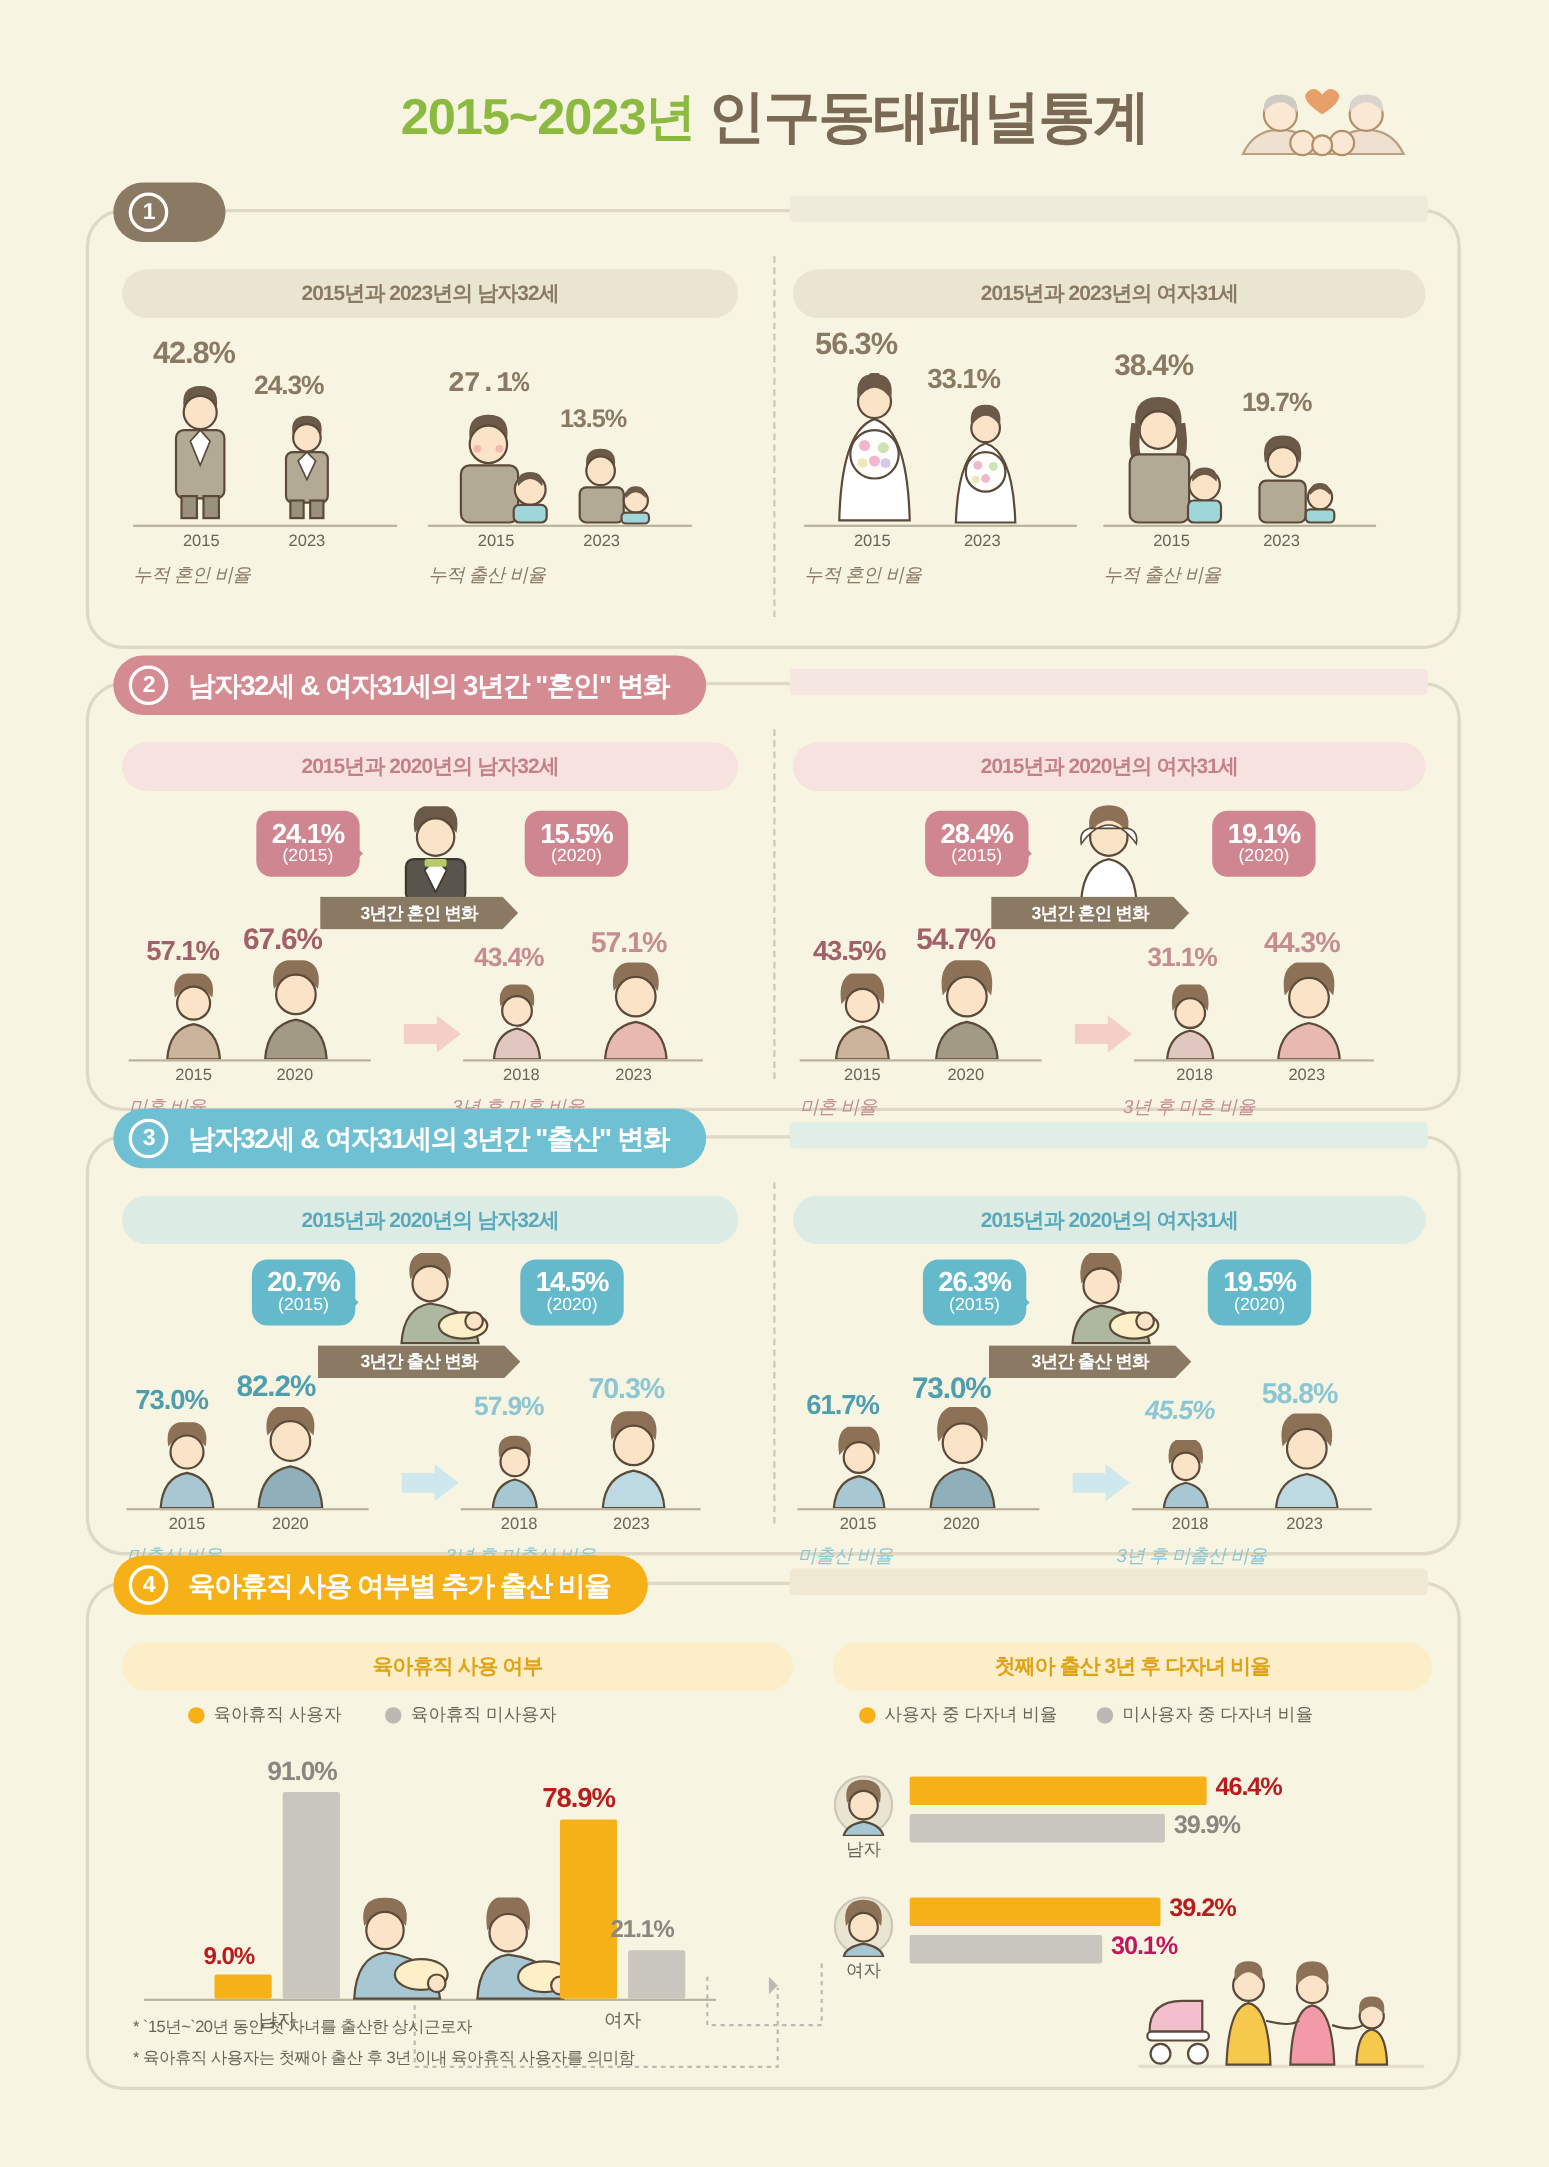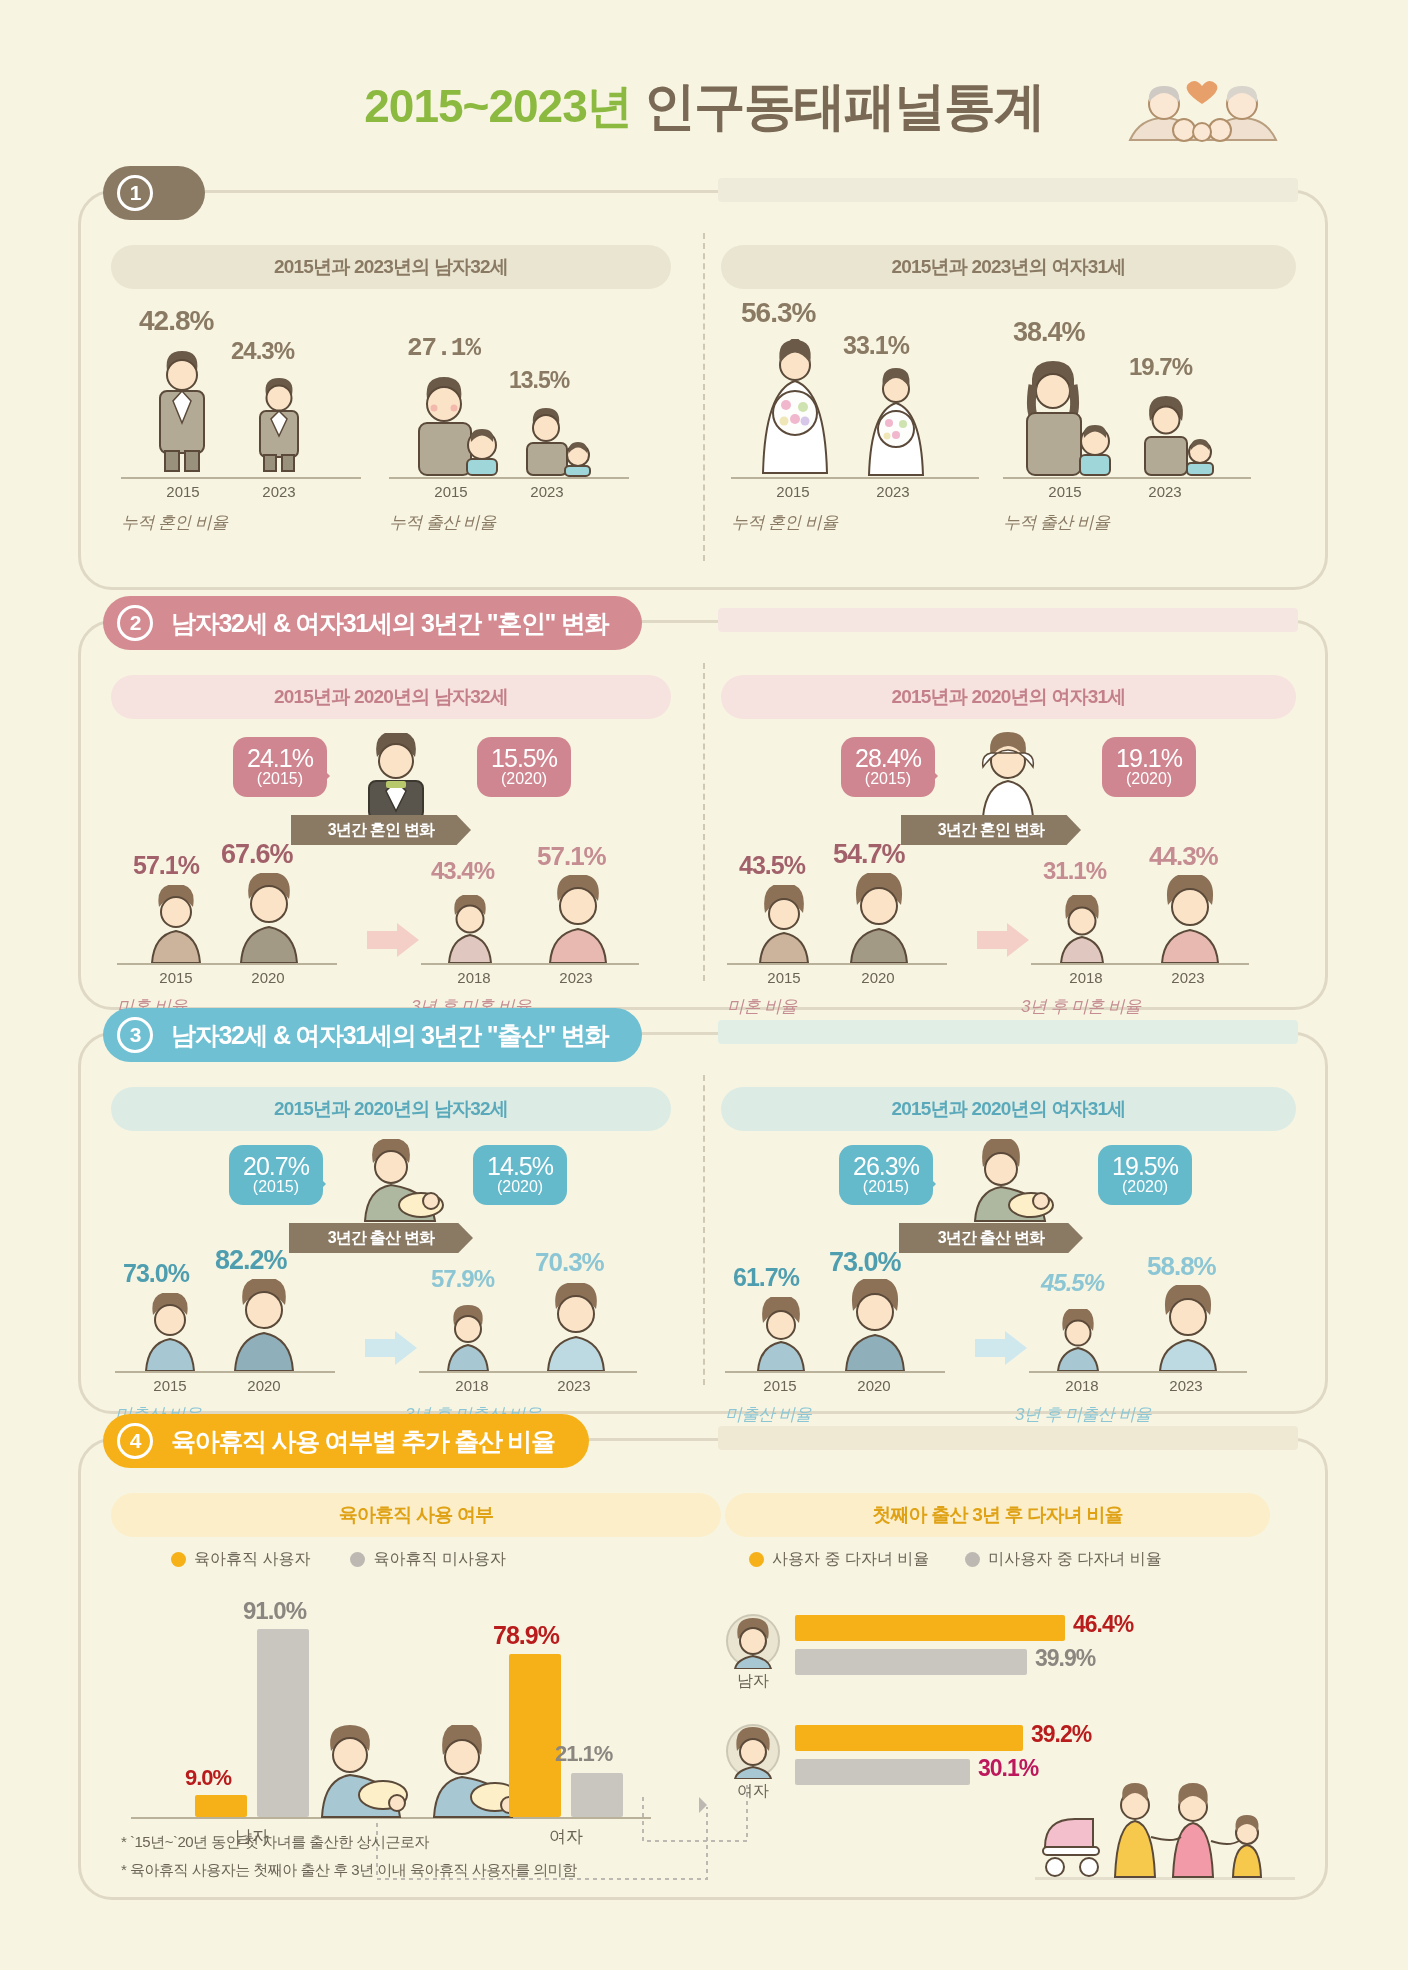--- a/index.html
+++ b/index.html
@@ -80,21 +80,21 @@
   .c-blue  { color: #4f9eb0; }
   .c-blue2 { color: #8cc6d4; }
   .c-org   { color: #b91c1c; }
   .c-gray  { color: #9a958b; }
 
   
   .bubble {
     position: absolute; border-radius: 14px; padding: 8px 14px 9px;
     color: #fff; text-align: center; line-height: 1.05;
   }
-  .bubble .b-val { font-size: 25px; font-weight: normal; letter-spacing: -1px; }
+  .bubble .b-val { font-size: 25px; font-weight: bold; letter-spacing: -1px; }
   .bubble .b-yr  { font-size: 16px; }
   .bubble.left::after {
     content: ""; position: absolute; right: -12px; top: 30px;
     border: 9px solid transparent; border-left-color: inherit;
   }
   .arrow-ribbon {
     position: absolute; height: 30px; display: flex; align-items: center;
     justify-content: center; color: #fff; font-size: 16px; font-weight: bold;
     letter-spacing: -0.8px; padding: 0 14px;
   }
@@ -582,21 +582,21 @@
 
           <div class="bar" style="left:378px;top:65px;width:52px;height:163px;background:#f6b118;"></div>
           <div class="pct c-org" style="position:absolute;left:362px;top:32px;font-size:25px;">78.9%</div>
 
           <div class="bar" style="left:440px;top:184px;width:52px;height:44px;background:#c9c6bf;"></div>
           <div class="pct" style="position:absolute;left:424px;top:152px;font-size:22px;color:#8b8780;">21.1%</div>
           <div class="yr" style="left:400px;top:236px;width:70px;font-size:17px;">여자</div>
         </div>
       </div>
 
-      <div class="half" style="left:644px;width:545px;">
+      <div class="half" style="left:676px;width:545px;">
         <div class="panel-title" style="background:#fbeec9;color:#e0a215;">첫째아 출산 3년 후 다자녀 비율</div>
 
         <div style="position:absolute;left:24px;top:56px;display:flex;gap:36px;">
           <div style="display:flex;align-items:center;gap:8px;">
             <span style="width:15px;height:15px;border-radius:50%;background:#f6b118;display:inline-block;"></span>
             <span style="font-size:16px;color:#6b6456;">사용자 중 다자녀 비율</span>
           </div>
           <div style="display:flex;align-items:center;gap:8px;">
             <span style="width:15px;height:15px;border-radius:50%;background:#bdb9b2;display:inline-block;"></span>
             <span style="font-size:16px;color:#6b6456;">미사용자 중 다자녀 비율</span>

